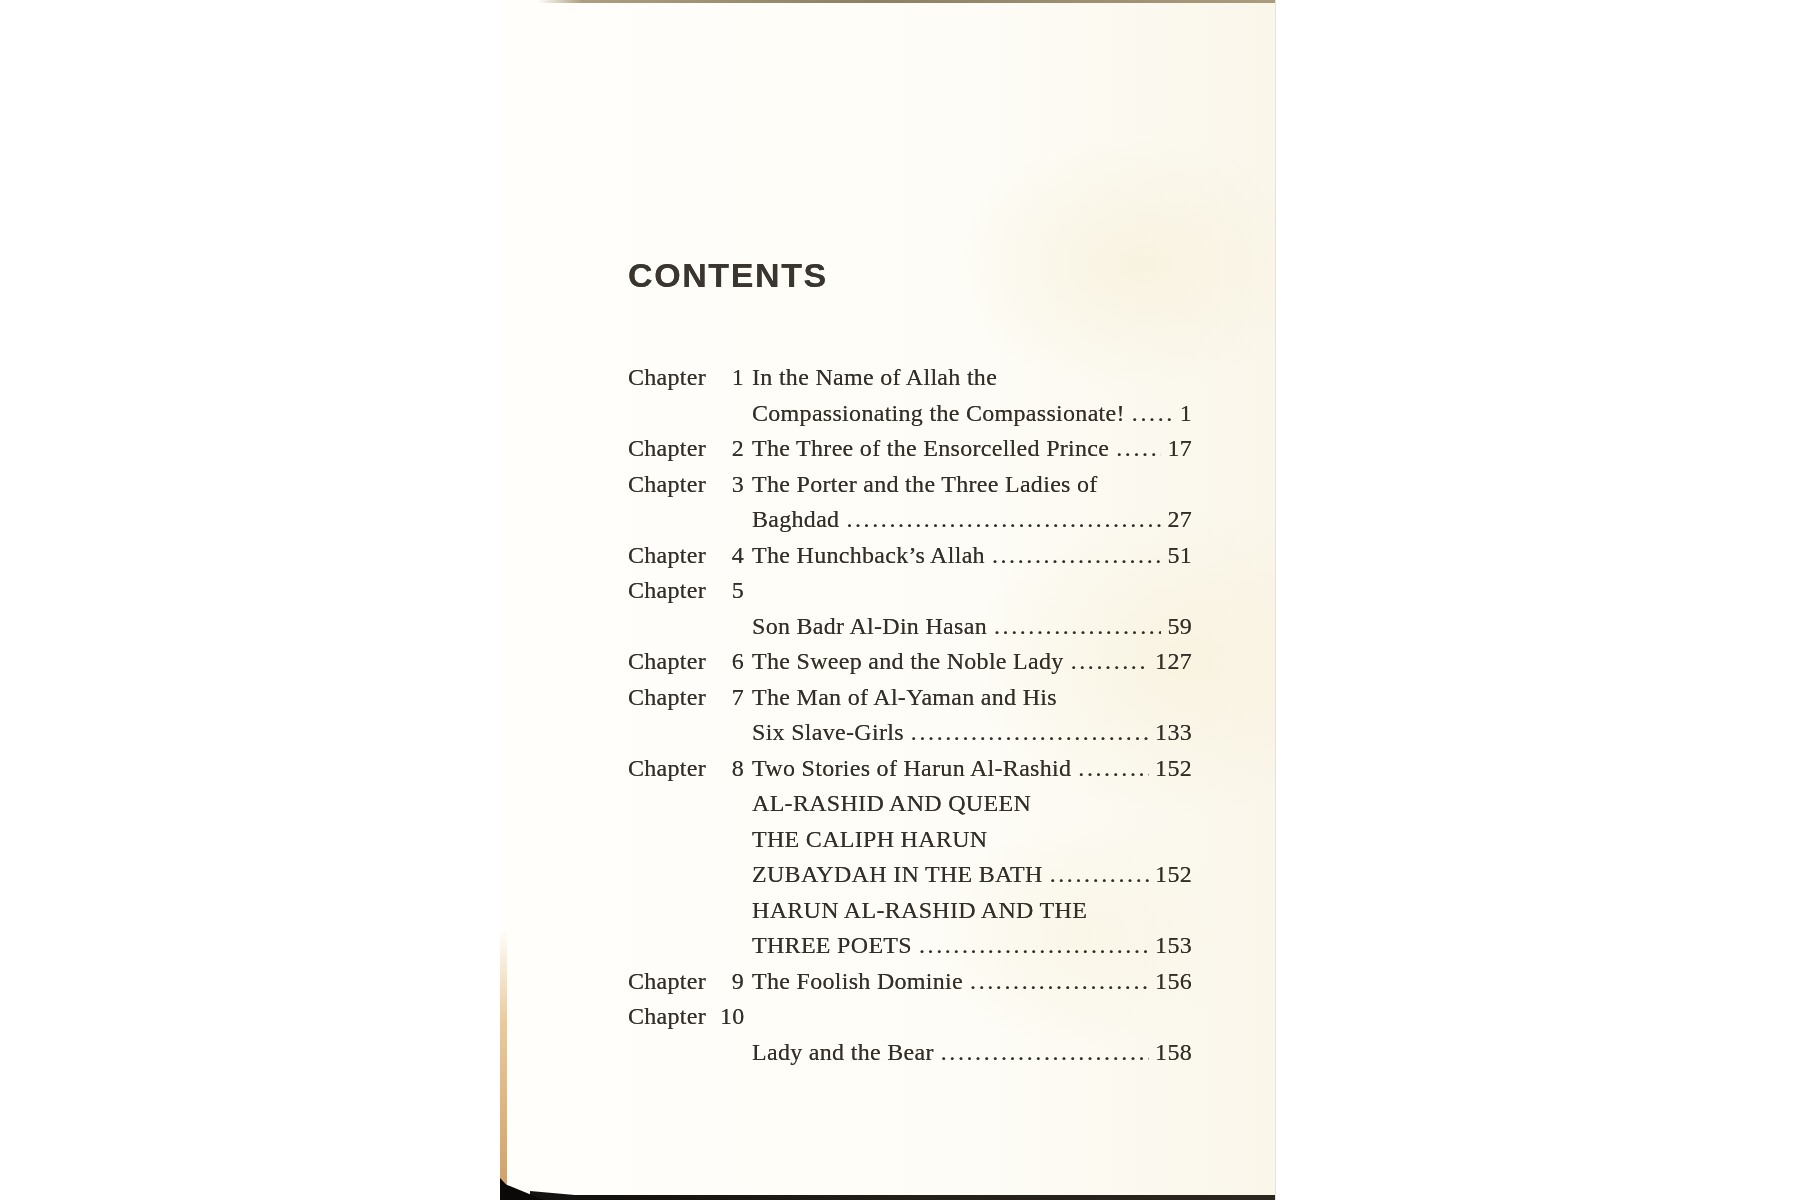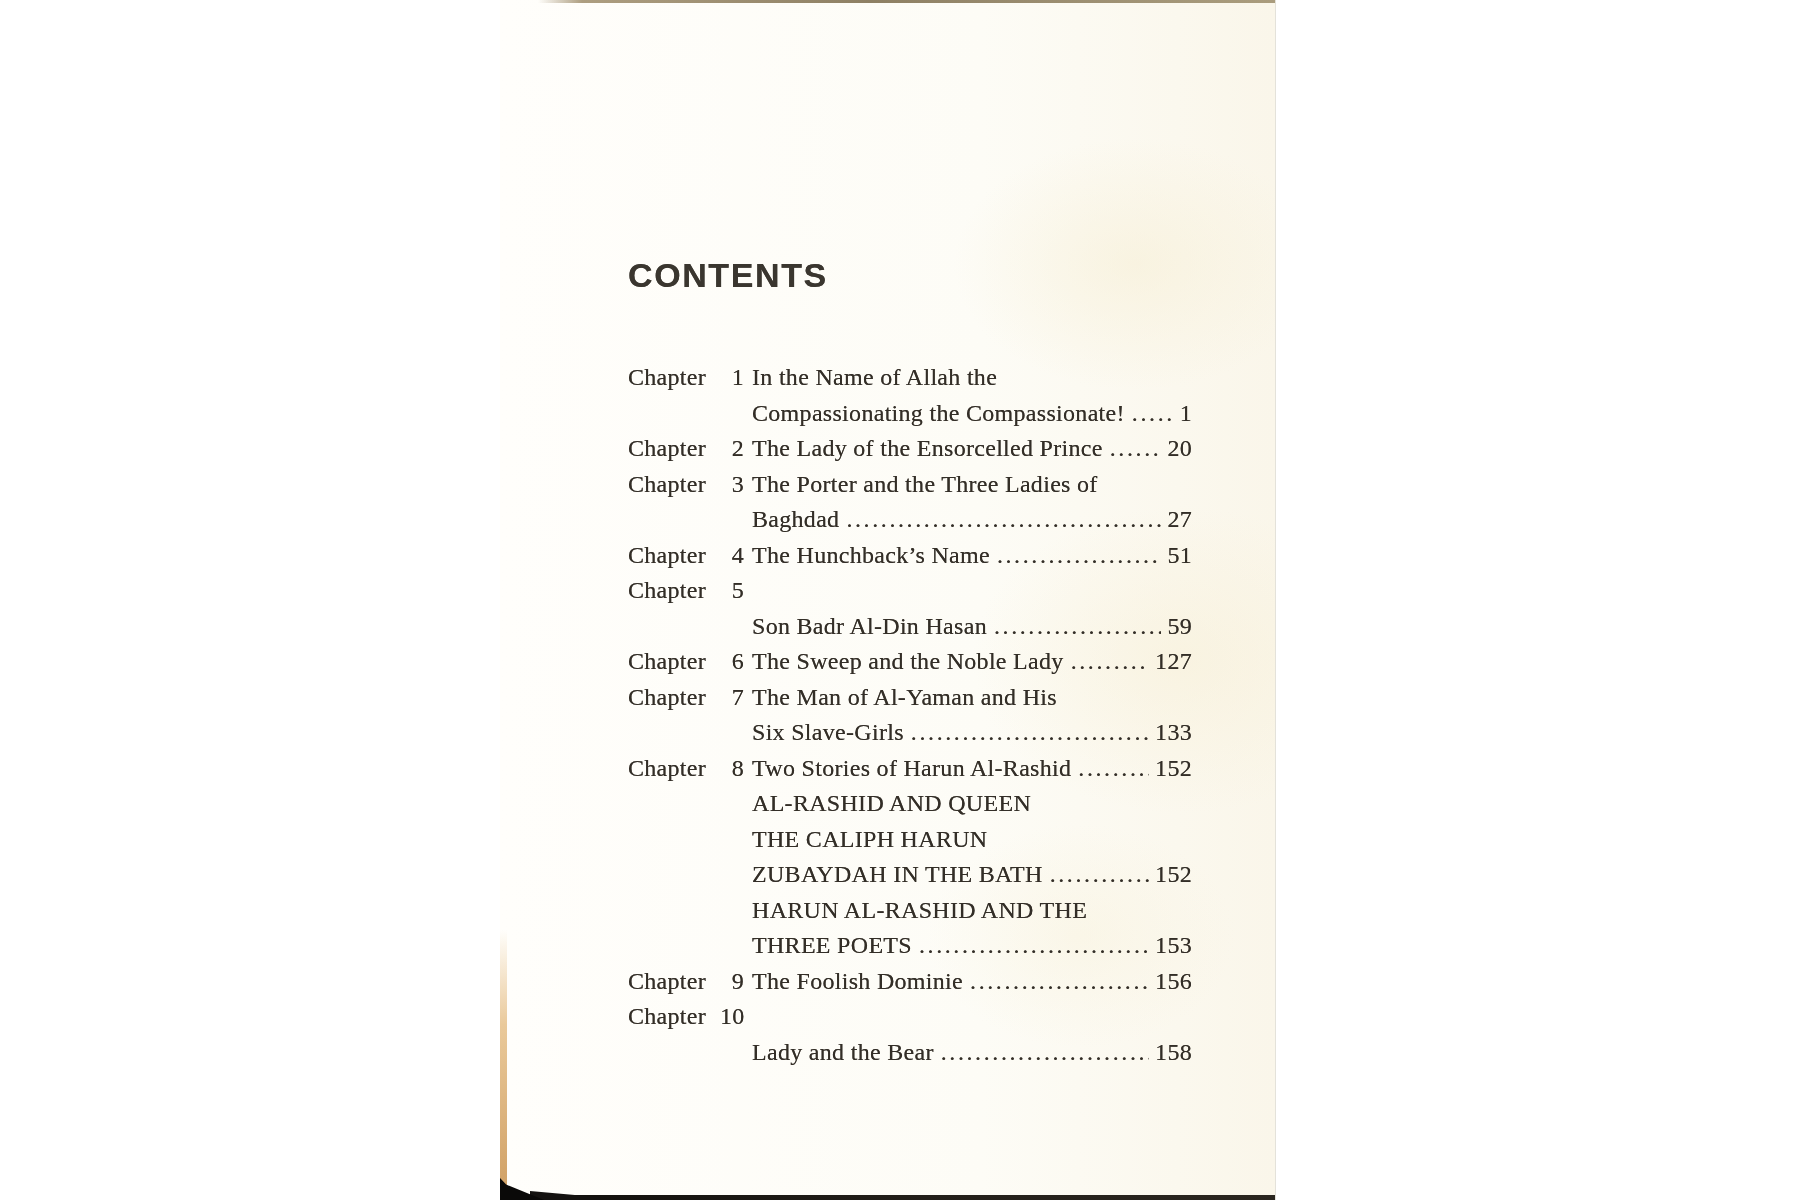--- a/index.html
+++ b/index.html
@@ -149,41 +149,41 @@
         <div class="toc-row">
           <span class="col-label"></span>
           <span class="col-num"></span>
           <span class="col-title">Compassionating the Compassionate!</span>
           <span class="dot-leader">................................................................................................................................................................</span>
           <span class="col-page">1</span>
         </div>
         <div class="toc-row">
           <span class="col-label">Chapter</span>
           <span class="col-num">2</span>
-          <span class="col-title">The Lady of the Ensorcelled Prince</span>
-          <span class="dot-leader">................................................................................................................................................................</span>
-          <span class="col-page">20</span>
+          <span class="col-title">The Three of the Ensorcelled Prince</span>
+          <span class="dot-leader">................................................................................................................................................................</span>
+          <span class="col-page">17</span>
         </div>
         <div class="toc-row">
           <span class="col-label">Chapter</span>
           <span class="col-num">3</span>
           <span class="col-title">The Porter and the Three Ladies of</span>
           <span class="row-fill"></span>
         </div>
         <div class="toc-row">
           <span class="col-label"></span>
           <span class="col-num"></span>
           <span class="col-title">Baghdad</span>
           <span class="dot-leader">................................................................................................................................................................</span>
           <span class="col-page">27</span>
         </div>
         <div class="toc-row">
           <span class="col-label">Chapter</span>
           <span class="col-num">4</span>
-          <span class="col-title">The Hunchback’s Name</span>
+          <span class="col-title">The Hunchback’s Allah</span>
           <span class="dot-leader">................................................................................................................................................................</span>
           <span class="col-page">51</span>
         </div>
         <div class="toc-row">
           <span class="col-label">Chapter</span>
           <span class="col-num">5</span>
           <span class="row-fill"></span>
         </div>
         <div class="toc-row">
           <span class="col-label"></span>

